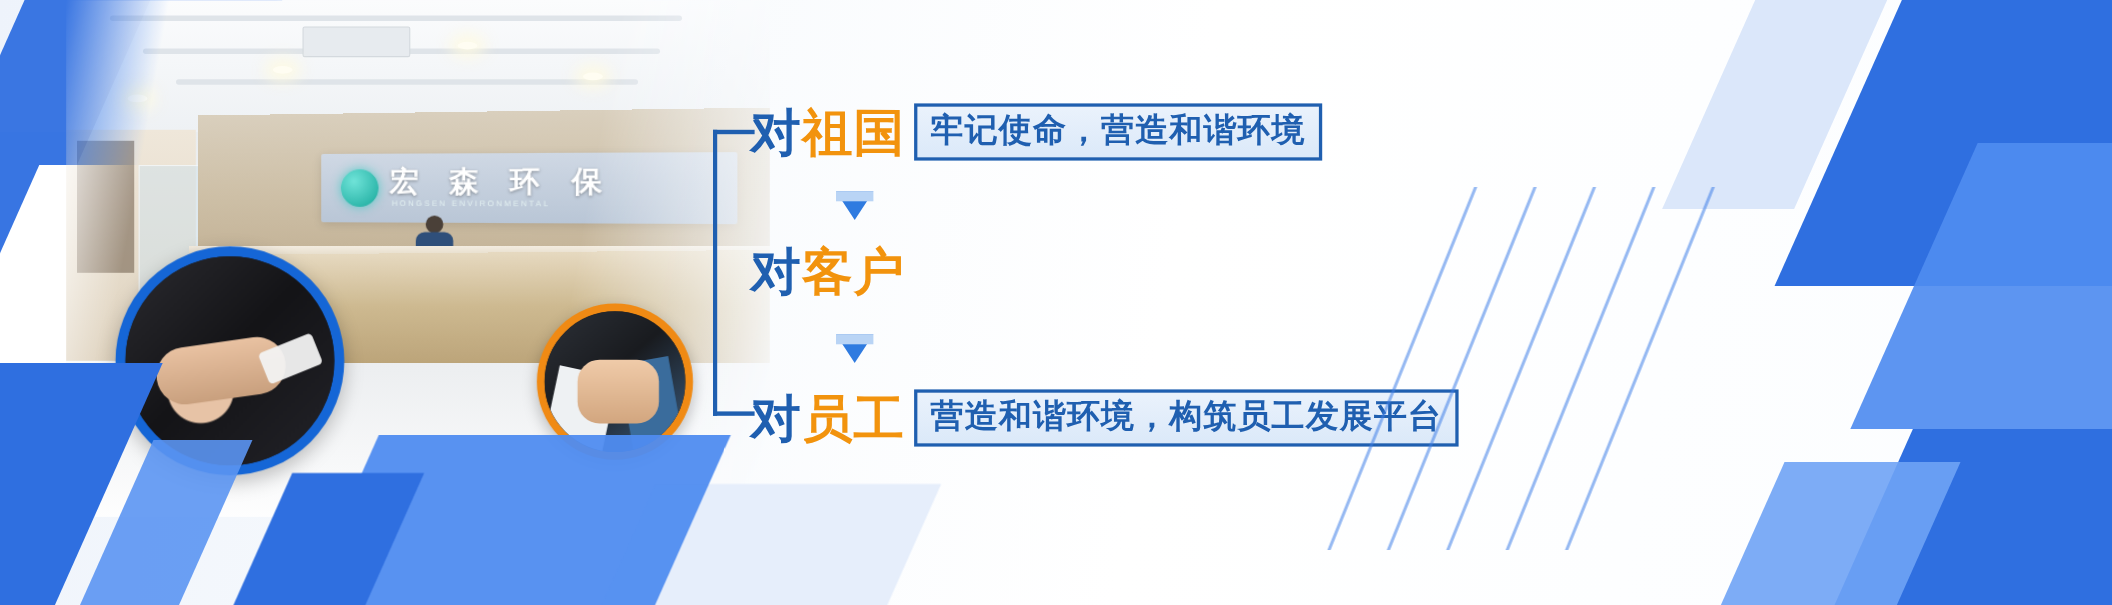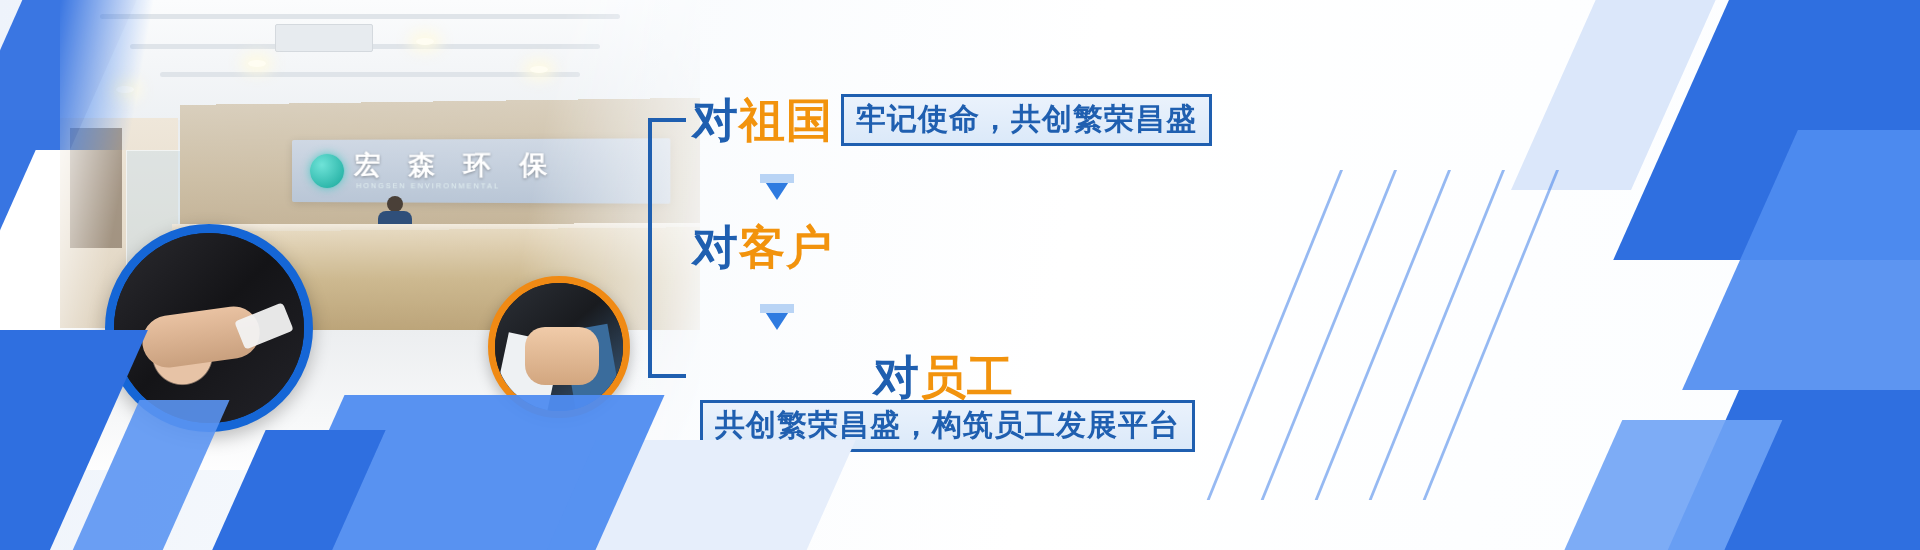--- a/index.html
+++ b/index.html
@@ -224,24 +224,24 @@
   
   .content{position:absolute;left:648px;top:78px;width:740px;height:330px;}
 
   .bracket{
     position:absolute;left:0;top:40px;width:34px;height:252px;
     border-left:4px solid #1f5fb0;
     border-top:4px solid #1f5fb0;
     border-bottom:4px solid #1f5fb0;
   }
 
-  .row{position:absolute;left:44px;display:flex;align-items:center;}
+  .row{position:absolute;left:34px;display:flex;align-items:center;}
   .row-1{top:16px;}
   .row-2{top:146px;align-items:flex-end;}
-  .row-3{top:276px;flex-direction:column;}
+  .row-3{top:276px;}
 
   .label{
     font-size:46px;font-weight:700;line-height:1;white-space:nowrap;
     font-family:"DejaVu Sans","Liberation Sans",sans-serif;
     letter-spacing:1px;
   }
   .label .d{color:#1f5fb0;}
   .label .k{color:#f2930d;}
 
   .chip{
@@ -328,38 +328,38 @@
       <div class="hands"></div>
   </div>
 
   <div class="content">
     <div class="bracket"></div>
 
     <div class="row row-1">
       <div class="label">
         <span class="d">对</span><span class="k">祖国</span>
       </div>
-      <div class="chip">牢记使命，共创繁荣昌盛</div>
+      <div class="chip">牢记使命，营造和谐环境</div>
     </div>
 
     <div class="arrow arrow-1"></div>
 
     <div class="row row-2">
       <div class="label">
         <span class="d">对</span><span class="k">客户</span>
       </div>
     </div>
 
     <div class="arrow arrow-2"></div>
 
     <div class="row row-3">
       <div class="label">
         <span class="d">对</span><span class="k">员工</span>
       </div>
-      <div class="chip">共创繁荣昌盛，构筑员工发展平台</div>
+      <div class="chip">营造和谐环境，构筑员工发展平台</div>
     </div>
   </div>
 
   <div class="shape sh-mid-pale"></div>
   <div class="shape sh-mid-low"></div>
   <div class="shape sh-mid-low2"></div>
   <div class="shape sh-left-blue-low"></div>
   <div class="shape sh-left-blue-low2"></div>
   <div class="shape sh-right-low"></div>
   <div class="shape sh-right-low2"></div>

